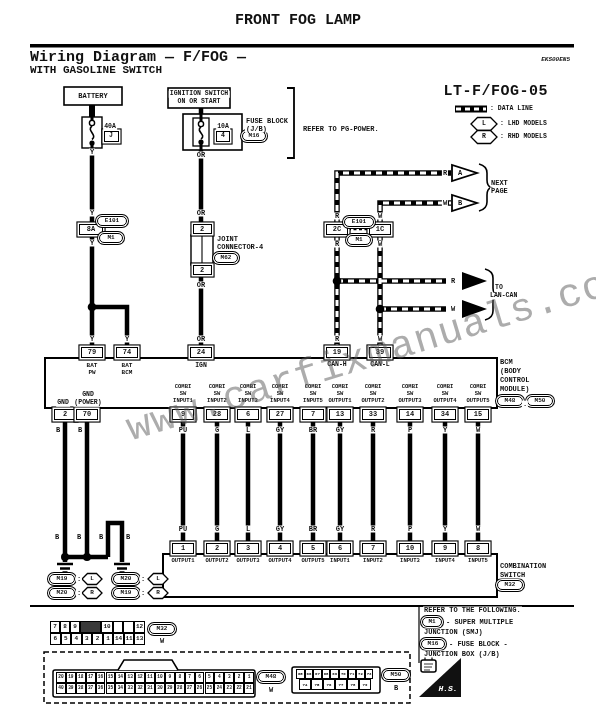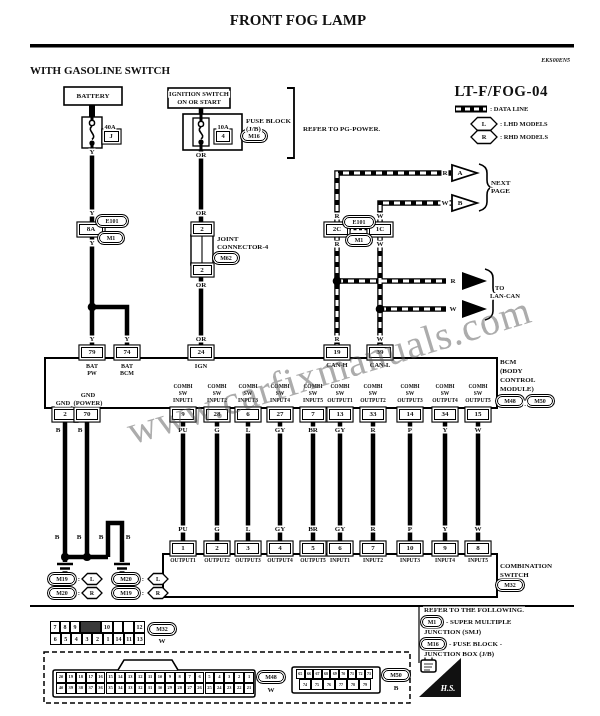--- a/index.html
+++ b/index.html
@@ -1,16 +1,16 @@
 <!DOCTYPE html>
 <html><head>
 <meta charset="utf-8">
 <style>
 html,body{margin:0;padding:0;background:#fff}
-#page{position:relative;width:596px;height:716px;background:#fff;font-family:Liberation Serif, serif;overflow:hidden}
+#page{position:relative;width:596px;height:716px;background:#fff;font-family:Liberation Mono, monospace;overflow:hidden}
 #gfx{position:absolute;left:0;top:0}
 .hdr{position:absolute;font-weight:700;color:#111;line-height:1;white-space:nowrap}
 .lbl{position:absolute;transform:translate(-50%,-50%);background:#fff;padding:0 1px;font-size:7px;font-weight:700;line-height:1;white-space:pre;color:#111;z-index:3}
 .lbl.la{transform:translate(0,-50%)}
 .lbl.nb{background:transparent;padding:0}
 .lbl.hs{color:#fff;font-style:italic;background:transparent}
 .pin{position:absolute;box-sizing:border-box;background:#fff;border:1.2px solid #000;box-shadow:0 0 0 1.5px #fff,0 0 0 2.6px #000;display:flex;align-items:center;justify-content:center;font-size:7px;font-weight:700;line-height:1;color:#111;z-index:2}
 .oval{position:absolute;box-sizing:border-box;background:#fff;border:1.1px solid #000;border-radius:7px;box-shadow:0 0 0 1px #fff,0 0 0 2px #000;display:flex;align-items:center;justify-content:center;font-size:6px;font-weight:700;line-height:1;height:10px;color:#111;z-index:2}
 .cell{position:absolute;box-sizing:border-box;border:1px solid #000;background:#fff;display:flex;align-items:center;justify-content:center;font-weight:700;line-height:1;color:#111;z-index:2}
 .cell.key{background:#3a3a3a}
@@ -120,23 +120,24 @@
 
   <g>
     <polygon points="419,697 461,697 461,658" fill="#111"></polygon>
     <rect x="425" y="656" width="7" height="5" fill="#fff" stroke="#000" stroke-width="1.2"></rect>
     <rect x="421" y="660" width="15" height="12" rx="2" fill="#fff" stroke="#000" stroke-width="1.5"></rect>
     <path d="M424,664 H433 M424,667 H432 M424,670 H430" stroke="#000" stroke-width="0.8"></path>
   </g>
 </svg>
 
 <div class="hdr" style="left:0;right:0;top:13px;text-align:center;font-size:15px">FRONT FOG LAMP</div>
+<div class="hdr" style="left:30px;top:50px;font-size:15px">Wiring Diagram — F/FOG —</div>
 <div class="hdr" style="right:26px;top:57px;font-size:6px;font-style:italic">EKS00EN5</div>
 <div class="hdr" style="left:30px;top:65px;font-size:11px">WITH GASOLINE SWITCH</div>
-<div class="hdr" style="right:48px;top:84px;font-size:15px;letter-spacing:.5px;font-weight:600">LT-F/FOG-04</div>
+<div class="hdr" style="right:48px;top:84px;font-size:15px;letter-spacing:.5px;font-weight:600">LT-F/FOG-05</div>
 <div class="hdr" style="left:490px;top:106px;font-size:6.5px">: DATA LINE</div>
 <div class="hdr" style="left:500px;top:121px;font-size:6.5px">: LHD MODELS</div>
 <div class="hdr" style="left:500px;top:134px;font-size:6.5px">: RHD MODELS</div>
 
 <div id="labels">
       <div class="lbl" style="left: 93px; top: 96px;">BATTERY</div>
       <div class="lbl" style="left: 199px; top: 94px; font-size: 6.5px;">IGNITION SWITCH</div>
       <div class="lbl" style="left: 199px; top: 102px; font-size: 6.5px;">ON OR START</div>
       <div class="lbl" style="left: 110px; top: 127px; font-size: 6.5px;">40A</div>
       <div class="lbl" style="left: 223px; top: 127px; font-size: 6.5px;">10A</div>

